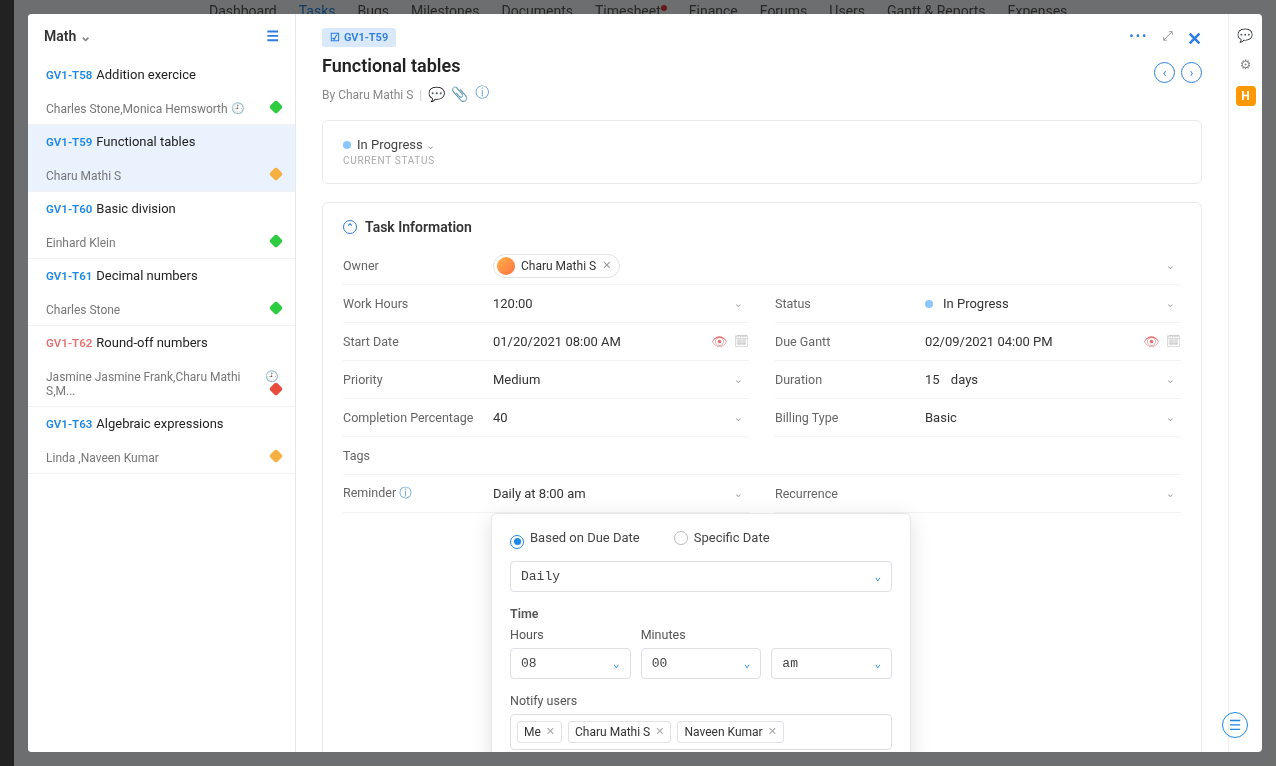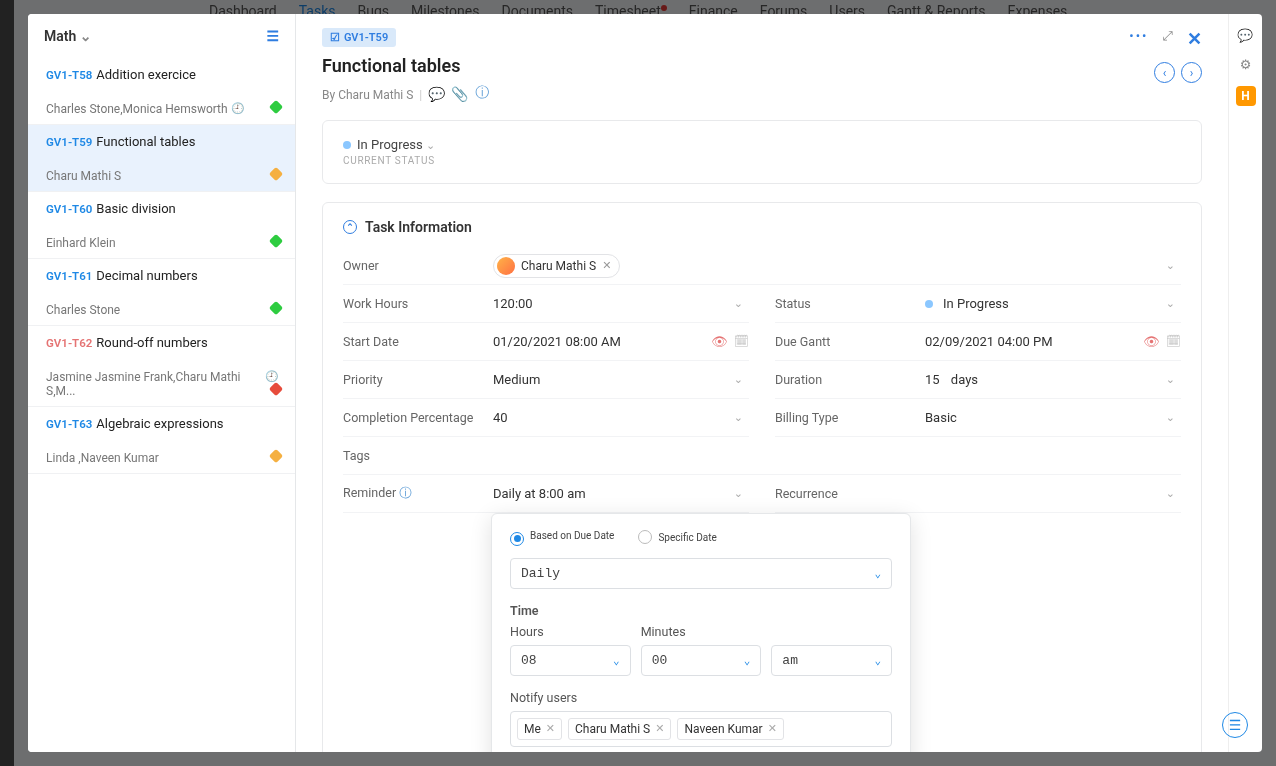--- a/index.html
+++ b/index.html
@@ -60,21 +60,21 @@
   .info-val { flex:1; color:#333; font-size:13px; display:flex; align-items:center; gap:4px; }
   .chev-d { color:#aaa; font-size:11px; margin-left:auto; padding-right:6px; }
   .owner-chip { display:inline-flex; align-items:center; gap:6px; border:1px solid #e2e3e6; border-radius:13px; padding:2px 8px 2px 3px; font-size:12px; }
   .owner-chip .av { width:18px; height:18px; border-radius:50%; background:linear-gradient(135deg,#ffb347,#ff7043); }
   .owner-chip .rm { color:#999; cursor:pointer; font-size:11px; }
   .tag-chip { display:inline-flex; align-items:center; gap:4px; background:#e91e63; color:#fff; font-size:11px; font-weight:600; padding:2px 6px; border-radius: 3px 10px 10px 3px; }
   .eye { color:#e57373; font-size:13px; }
   .cal { color:#bbb; font-size:12px; }
 
   .reminder-popover { position:relative; width:420px; margin-left:-2px; background:#fff; border:1px solid #e5e7e9; box-shadow:0 5px 22px rgba(0,0,0,0.12); border-radius:6px; padding:16px 18px; }
-  .radio-row { display:flex; gap:24px; font-size:10px; color:#444; margin-bottom:12px; }
+  .radio-row { display:flex; gap:34px; font-size:13px; color:#444; margin-bottom:12px; }
   .radio { width:14px; height:14px; border:1.5px solid #bbb; border-radius:50%; display:inline-flex; align-items:center; justify-content:center; margin-right:6px; vertical-align:-3px; }
   .radio.on { border-color:#1e88e5; }
   .radio.on::after { content:''; width:7px; height:7px; background:#1e88e5; border-radius:50%; }
   .field-label { font-size:12.5px; color:#555; margin:8px 0 6px; }
   .sel { border:1px solid #dcdfe3; border-radius:4px; padding:7px 10px; font-size:13px; color:#444; display:flex; align-items:center; justify-content:space-between; background:#fff;font-family:Liberation Mono, monospace; }
   .sel .cd { color:#1e88e5; font-size:11px; }
   .time-row { display:flex; gap:10px; }
   .time-row > div { flex:1; }
   .chip-row { border:1px solid #dcdfe3; border-radius:4px; padding:6px; display:flex; gap:6px; min-height:34px; }
   .chip { border:1px solid #e2e3e6; border-radius:3px; padding:3px 6px; font-size:12px; display:inline-flex; align-items:center; gap:5px; }

